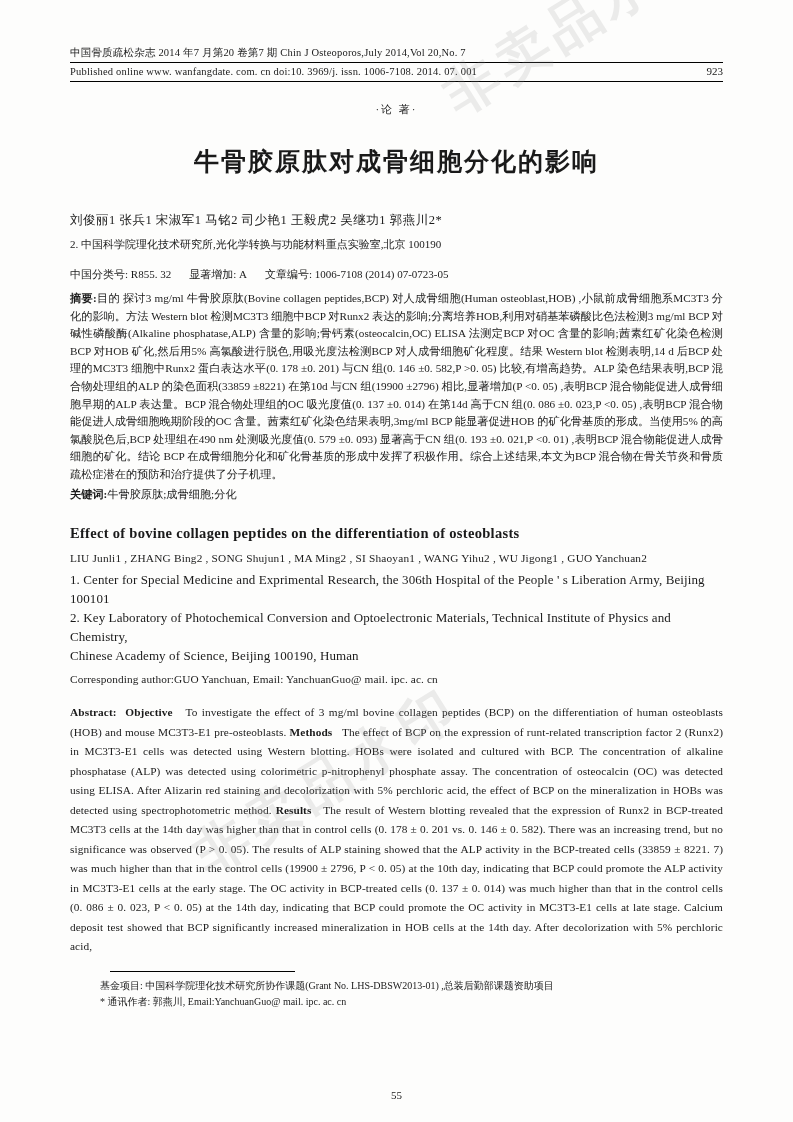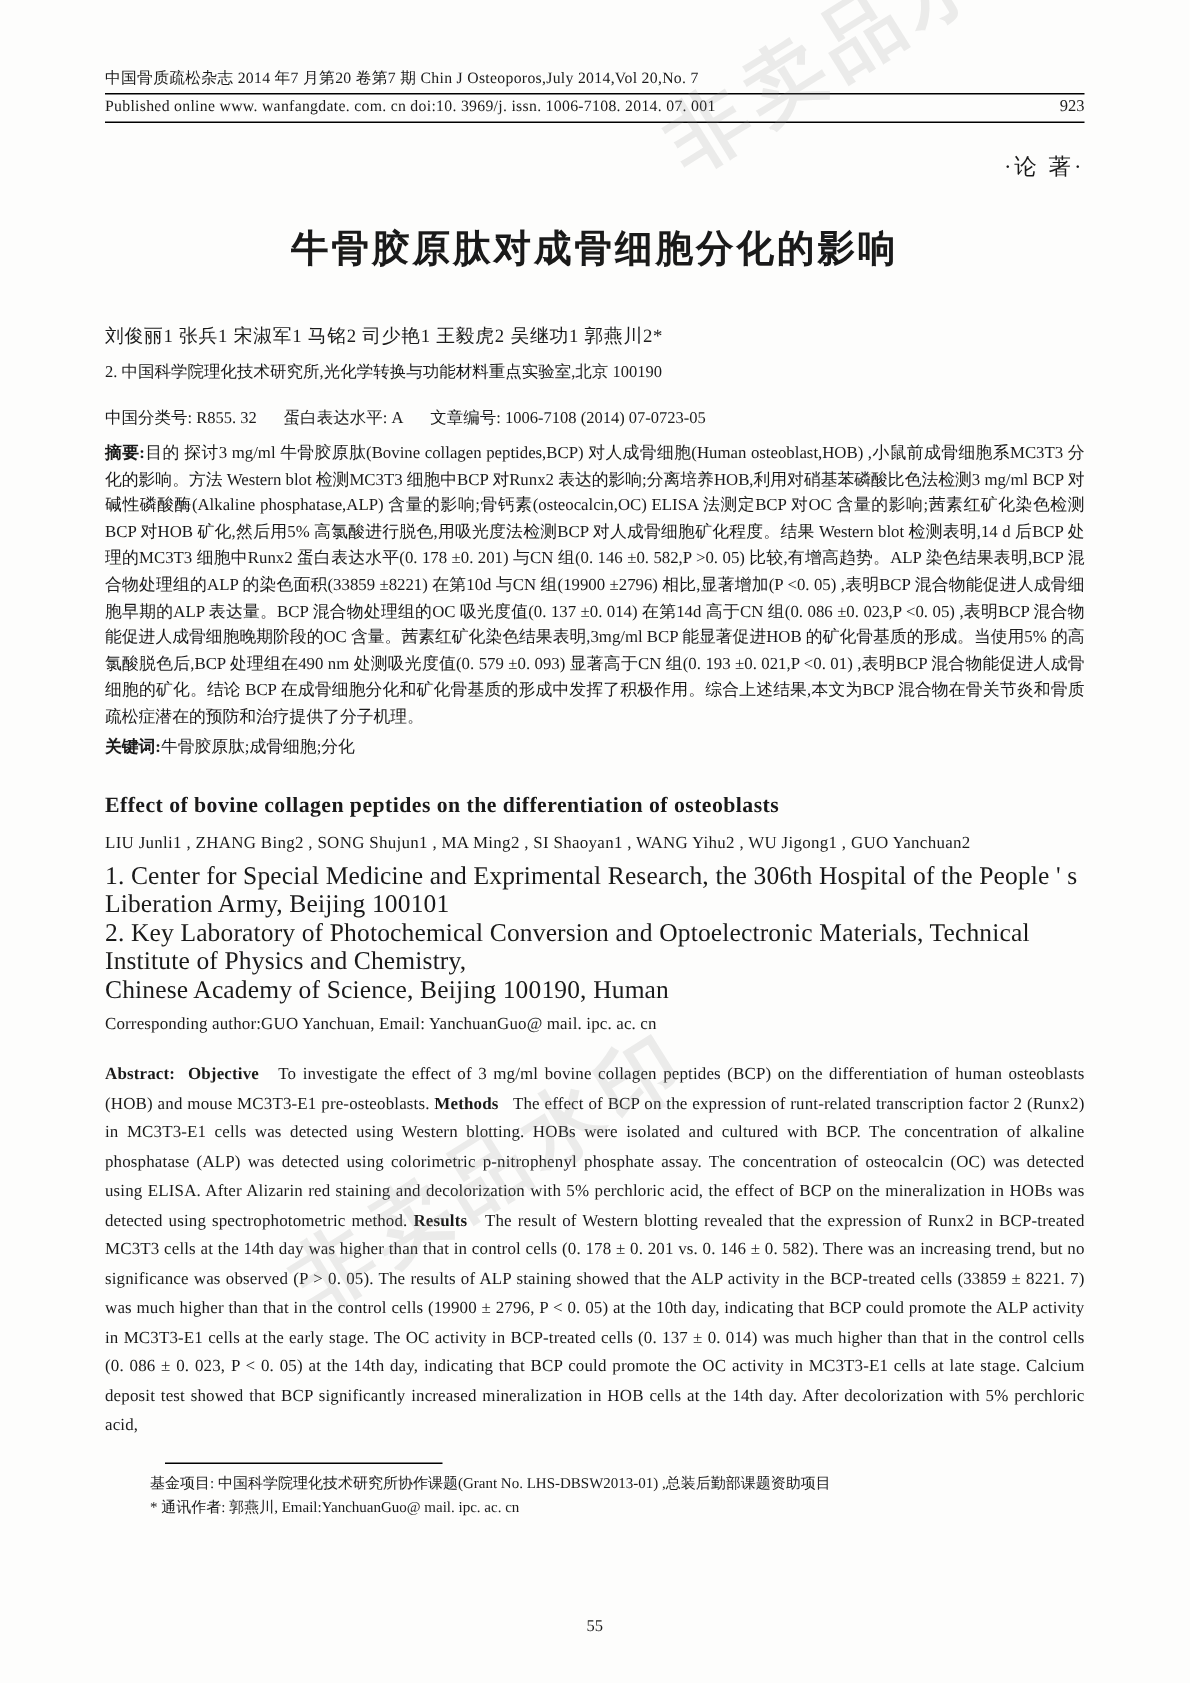--- a/index.html
+++ b/index.html
@@ -66,22 +66,22 @@
     align-items: baseline;
   }
   .page-number-top {
     font-size: 11px;
   }
   .hr-thick {
     border-top: 1.6px solid #000;
     margin-top: 2px;
   }
   .col-label {
-    text-align: right;
-    font-size: 15px;
+    text-align: center;
+    font-size: 11px;
     margin-top: 20px;
     letter-spacing: 2px;
   }
   .cn-title {
     text-align: center;
     font-family: Liberation Sans, sans-serif;
     font-weight: bold;
     font-size: 25px;
     letter-spacing: 2px;
     margin-top: 28px;
@@ -121,21 +121,21 @@
     margin-top: 22px;
     margin-bottom: 10px;
     letter-spacing: 0.3px;
   }
   .authors-en {
     font-size: 11.3px;
     margin-bottom: 6px;
     letter-spacing: 0.2px;
   }
   .affil-en {
-    font-size: 17px;
+    font-size: 13px;
     line-height: 19px;
     letter-spacing: 0.1px;
   }
   .corresponding {
     font-size: 11.3px;
     margin-top: 8px;
     letter-spacing: 0.1px;
   }
   .abstract-en {
     font-size: 11.3px;
@@ -150,21 +150,21 @@
     width: 185px;
     margin: 14px 0 6px 40px;
   }
   .footnotes {
     font-size: 10px;
     line-height: 16px;
     margin-left: 30px;
   }
   .page-number-bottom {
     position: absolute;
-    bottom: 32px;
+    bottom: 21px;
     left: 0;
     width: 793px;
     text-align: center;
     font-size: 11px;
   }
 </style>
 </head>
 <body>
 
 <div class="page">
@@ -186,21 +186,21 @@
 
   <div class="col-label">·论 著·</div>
 
   <h1 class="cn-title">牛骨胶原肽对成骨细胞分化的影响</h1>
 
   <div class="authors-cn">刘俊丽1   张兵1   宋淑军1   马铭2   司少艳1   王毅虎2   吴继功1   郭燕川2*</div>
 
   <div class="affil-cn">2. 中国科学院理化技术研究所,光化学转换与功能材料重点实验室,北京   100190</div>
 
   <div class="meta-line">
-    <span>中国分类号: R855. 32</span><span class="gap"></span><span>蛋白表达水平: A</span><span class="gap"></span><span>文章编号: 1006-7108 (2014) 07-0723-05</span>
+    <span>中国分类号: R855. 32</span><span class="gap"></span><span>显著增加: A</span><span class="gap"></span><span>文章编号: 1006-7108 (2014) 07-0723-05</span>
   </div>
 
   <div class="abstract-cn">
     <b>摘要:</b><span>目的   探讨3 mg/ml 牛骨胶原肽(Bovine collagen peptides,BCP) 对人成骨细胞(Human osteoblast,HOB) ,小鼠前成骨细胞系MC3T3 分化的影响。方法   Western blot 检测MC3T3 细胞中BCP 对Runx2 表达的影响;分离培养HOB,利用对硝基苯磷酸比色法检测3 mg/ml BCP 对碱性磷酸酶(Alkaline phosphatase,ALP) 含量的影响;骨钙素(osteocalcin,OC) ELISA 法测定BCP 对OC 含量的影响;茜素红矿化染色检测BCP 对HOB 矿化,然后用5% 高氯酸进行脱色,用吸光度法检测BCP 对人成骨细胞矿化程度。结果   Western blot 检测表明,14 d 后BCP 处理的MC3T3 细胞中Runx2 蛋白表达水平(0. 178 ±0. 201) 与CN 组(0. 146 ±0. 582,P &gt;0. 05) 比较,有增高趋势。ALP 染色结果表明,BCP 混合物处理组的ALP 的染色面积(33859 ±8221) 在第10d 与CN 组(19900 ±2796) 相比,显著增加(P &lt;0. 05) ,表明BCP 混合物能促进人成骨细胞早期的ALP 表达量。BCP 混合物处理组的OC 吸光度值(0. 137 ±0. 014) 在第14d 高于CN 组(0. 086 ±0. 023,P &lt;0. 05) ,表明BCP 混合物能促进人成骨细胞晚期阶段的OC 含量。茜素红矿化染色结果表明,3mg/ml BCP 能显著促进HOB 的矿化骨基质的形成。当使用5% 的高氯酸脱色后,BCP 处理组在490 nm 处测吸光度值(0. 579 ±0. 093) 显著高于CN 组(0. 193 ±0. 021,P &lt;0. 01) ,表明BCP 混合物能促进人成骨细胞的矿化。结论   BCP 在成骨细胞分化和矿化骨基质的形成中发挥了积极作用。综合上述结果,本文为BCP 混合物在骨关节炎和骨质疏松症潜在的预防和治疗提供了分子机理。</span>
   </div>
 
   <div class="keywords-cn">
     <b>关键词:</b><span>牛骨胶原肽;成骨细胞;分化</span>
   </div>
 

